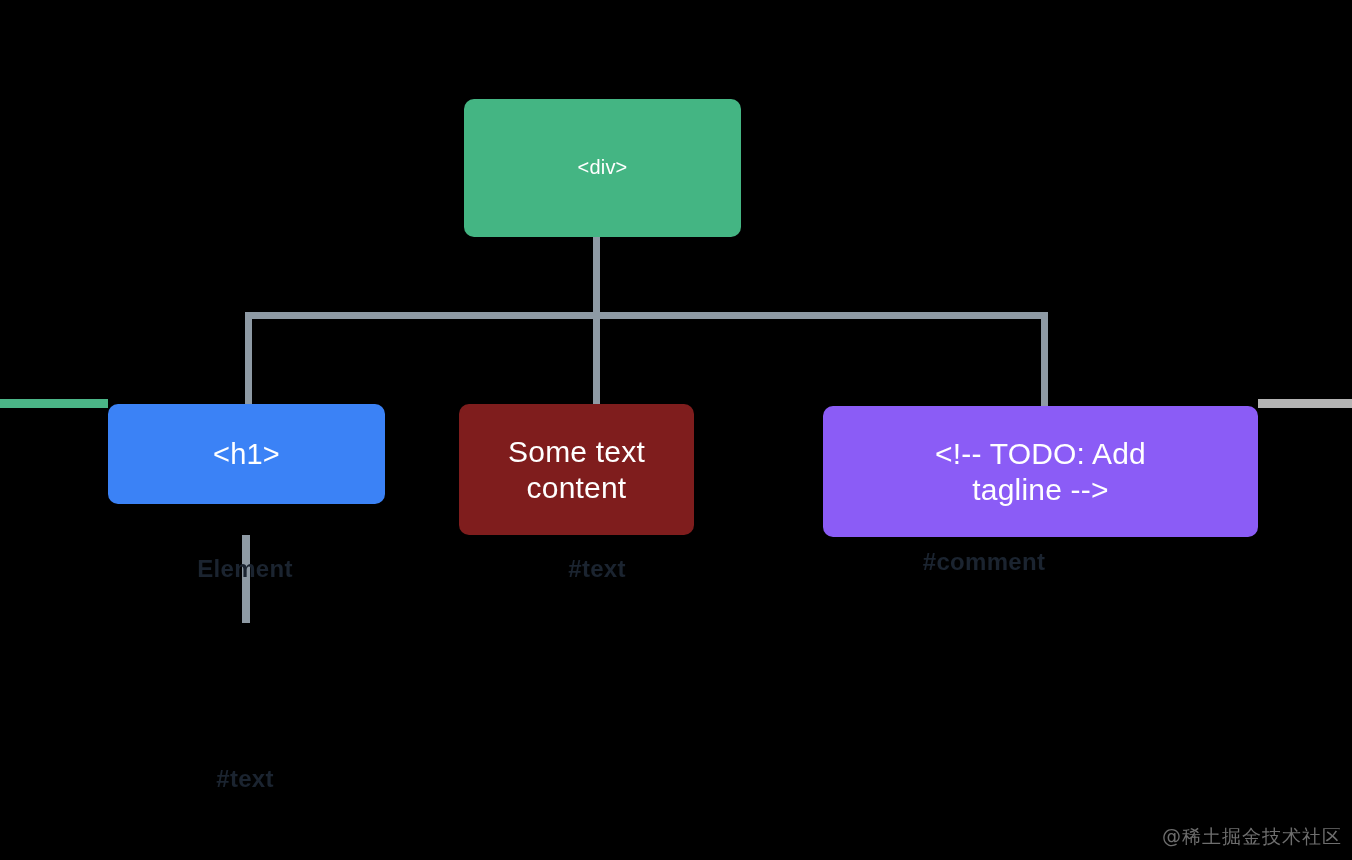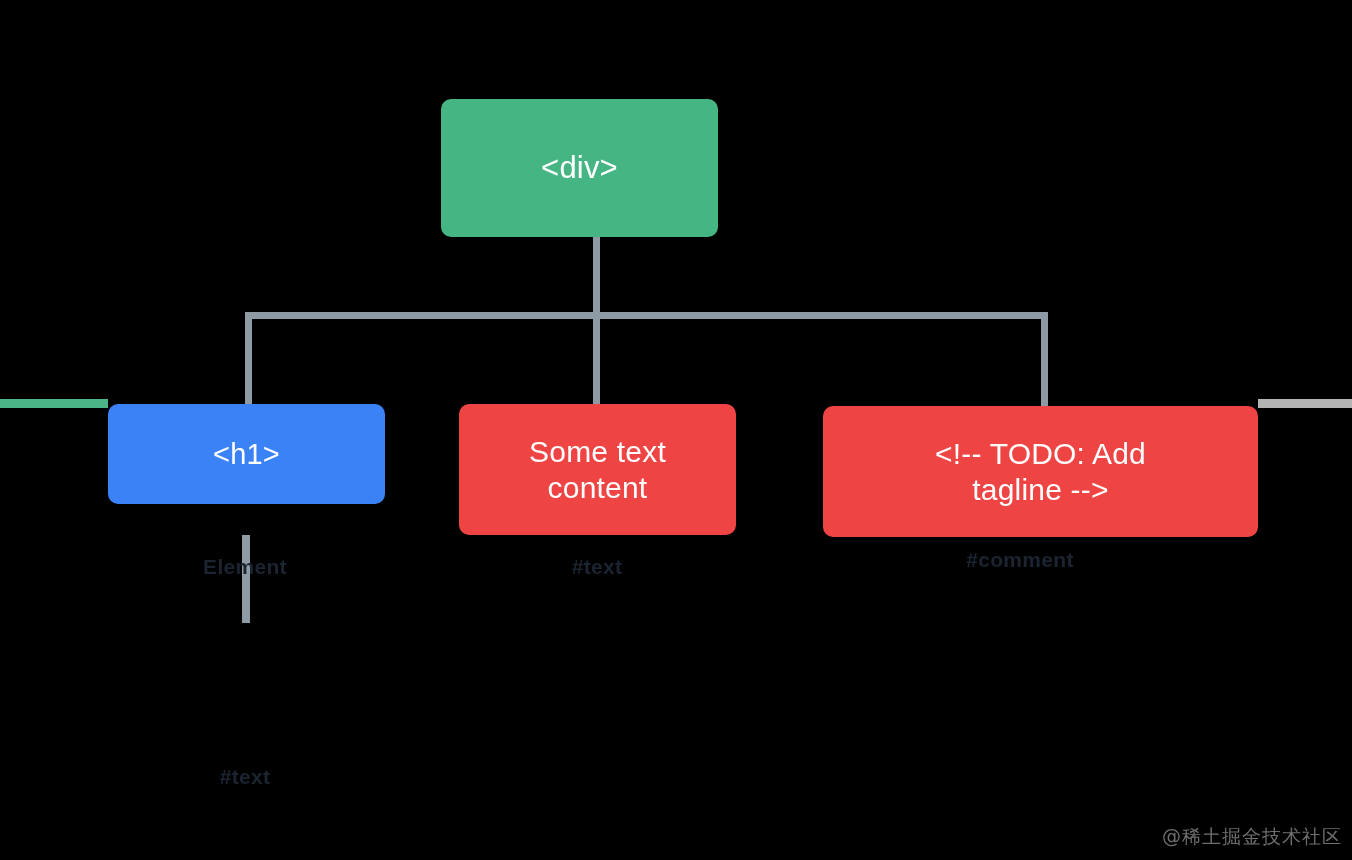--- a/index.html
+++ b/index.html
@@ -56,21 +56,21 @@
 
   .node-label {
     display: block;
     white-space: pre-line;
   }
 
   
   .caption {
     position: absolute;
     color: #1b2430;
-    font-size: 21px;
+    font-size: 24px;
     font-weight: 600;
     letter-spacing: 0.3px;
     text-align: center;
     z-index: 6;
     white-space: nowrap;
   }
 
   
   .watermark {
     position: absolute;
@@ -91,39 +91,39 @@
   <div class="conn" style="left: 593px; top: 237px; width: 7px; height: 78px; background: rgb(142, 154, 164);"></div>
   <div class="conn" style="left: 245px; top: 312px; width: 803px; height: 7px; background: rgb(142, 154, 164);"></div>
   <div class="conn" style="left: 245px; top: 312px; width: 7px; height: 94px; background: rgb(142, 154, 164);"></div>
   <div class="conn" style="left: 593px; top: 312px; width: 7px; height: 94px; background: rgb(142, 154, 164);"></div>
   <div class="conn" style="left: 1041px; top: 312px; width: 7px; height: 96px; background: rgb(142, 154, 164);"></div>
   <div class="conn" style="left: 242px; top: 535px; width: 8px; height: 88px; background: rgb(142, 154, 164);"></div>
 
   <div class="scan-seg" style="left: 0px; top: 399px; width: 108px; height: 9px; background: rgb(75, 181, 135);"></div>
   <div class="scan-seg" style="left: 1258px; top: 399px; width: 94px; height: 9px; background: rgb(180, 180, 180);"></div>
 
-  <div class="node node-green" style="left: 441px; top: 99px; width: 277px; height: 138px; background: rgb(68, 181, 131); font-size: 31px;">
+  <div class="node node-green" style="left: 464px; top: 99px; width: 277px; height: 138px; background: rgb(68, 181, 131); font-size: 20px;">
     <span class="node-label">&lt;div&gt;</span>
   </div>
 
   <div class="node node-green" style="left: 108px; top: 404px; width: 277px; height: 100px; background: #3b82f6; font-size: 29px;">
     <span class="node-label">&lt;h1&gt;</span>
   </div>
 
-  <div class="node node-dark" style="left: 459px; top: 404px; width: 277px; height: 131px; background: #ef4444; font-size: 30px; align-items: center;">
+  <div class="node node-dark" style="left: 459px; top: 404px; width: 235px; height: 131px; background: #7f1d1d; font-size: 30px; align-items: center;">
     <span class="node-label">Some text
 content</span>
   </div>
 
-  <div class="node node-gray" style="left: 823px; top: 406px; width: 435px; height: 131px; background: #ef4444; font-size: 30px; justify-content: center;">
+  <div class="node node-gray" style="left: 823px; top: 406px; width: 435px; height: 131px; background: #8b5cf6; font-size: 30px; justify-content: center;">
     <span class="node-label">&lt;!-- TODO: Add
 tagline  --&gt;</span>
   </div>
 
 
   <div class="caption" style="left: 245px; top: 555px; transform: translateX(-50%);">Element</div>
   <div class="caption" style="left: 597px; top: 555px; transform: translateX(-50%);">#text</div>
-  <div class="caption" style="left: 1020px; top: 548px; transform: translateX(-50%);">#comment</div>
+  <div class="caption" style="left: 984px; top: 548px; transform: translateX(-50%);">#comment</div>
   <div class="caption" style="left: 245px; top: 765px; transform: translateX(-50%);">#text</div>
 
   <div class="watermark">@稀土掘金技术社区</div>
 
 </div>
 
 </body></html>

